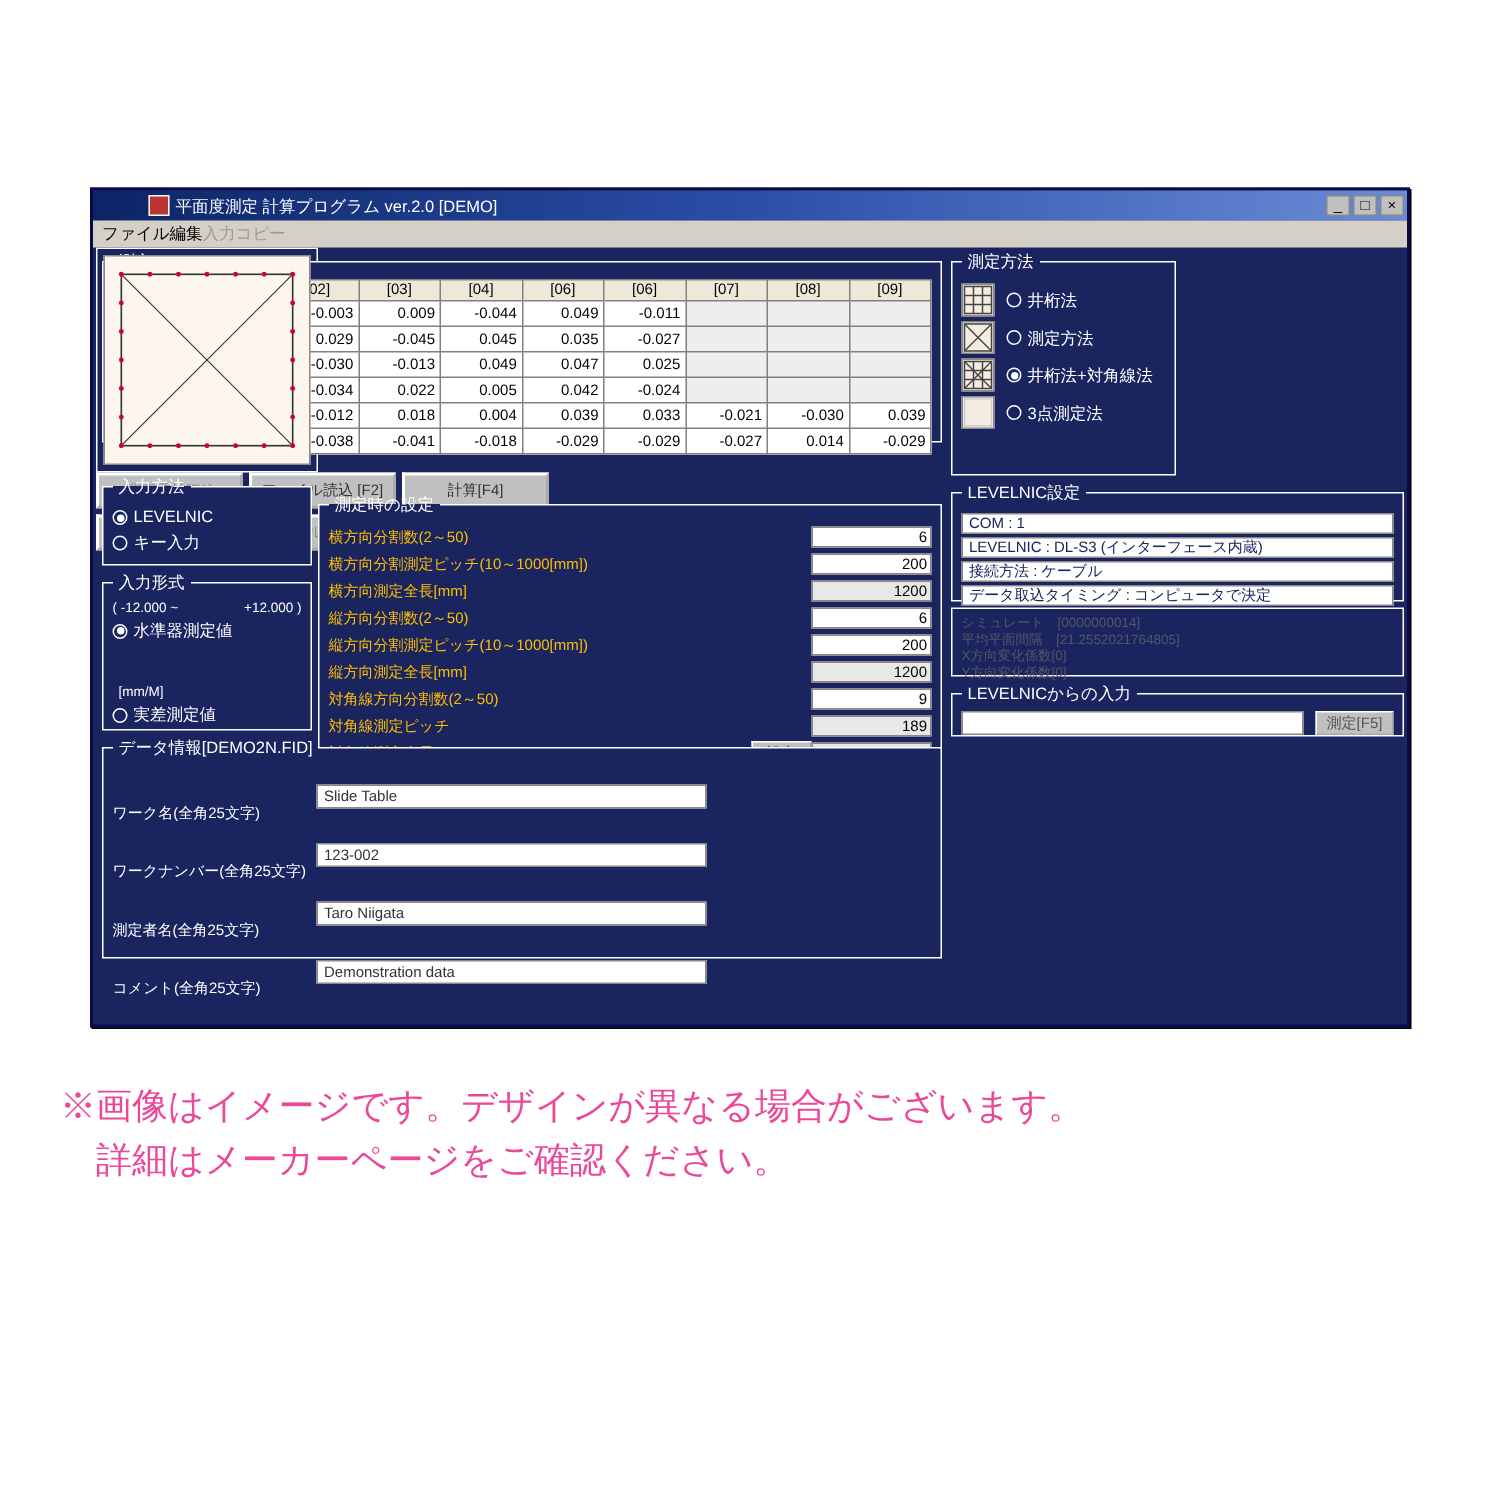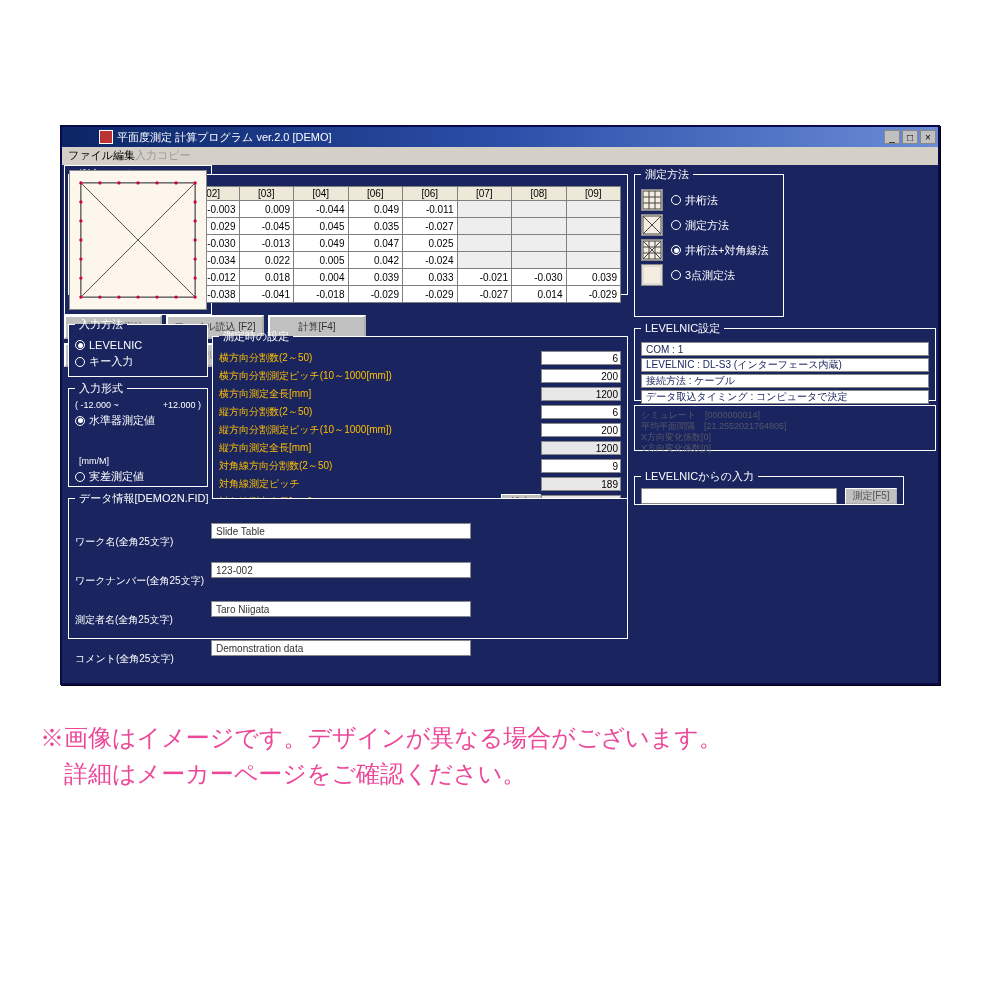--- a/index.html
+++ b/index.html
@@ -53,21 +53,21 @@
   }
   legend { font-size:11px; color:#fff; padding:0 4px; }
   .fs-data { left:4px; top:2px; width:560px; height:128px; }
   .fs-method { left:570px; top:2px; width:150px; height:150px; }
   .fs-chart { left:724px; top:2px; width:148px; height:150px; padding:4px; border:1px solid #fff; background:#1a2560; }
   .fs-input-method { left:4px; top:152px; width:140px; height:60px; }
   .fs-input-format { left:4px; top:216px; width:140px; height:106px; }
   .fs-meas-settings { left:148px; top:164px; width:416px; height:170px; }
   .fs-levelnic { left:570px; top:156px; width:302px; height:80px; }
   .fs-sim { left:570px; top:240px; width:302px; height:46px; }
-  .fs-lvlinput { left:570px; top:304px; width:270px; height:32px; }
+  .fs-lvlinput { left:570px; top:290px; width:302px; height:32px; }
   .fs-datainfo { left:4px; top:326px; width:560px; height:148px; }
   .fs-actions { left:570px; top:396px; width:302px; height:78px; border:none; padding:0; }
   table.grid {
     border-collapse:collapse; background:#fff; color:#000;
     font-size:10px; width:100%;
   }
   table.grid th, table.grid td {
     border:1px solid #808080; padding:1px 3px; text-align:right;
     height:14px; min-width:40px; background:#fff;
   }

